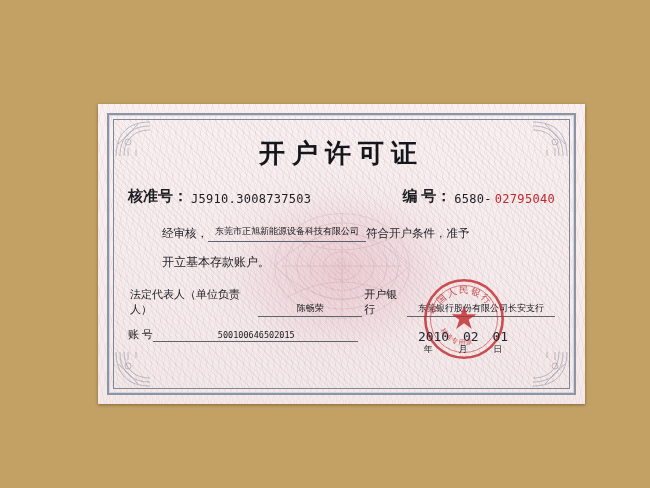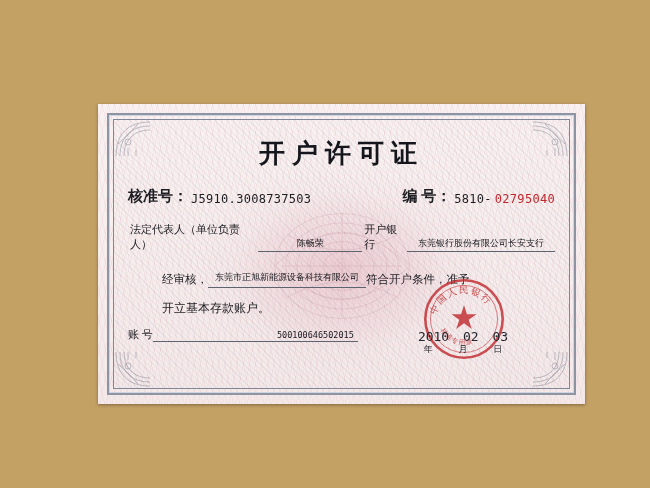--- a/index.html
+++ b/index.html
@@ -139,21 +139,21 @@
   #bank-fill { width: 140px; }
 
   #row-account {
     display: flex;
     align-items: flex-end;
     margin-top: 10px;
     font-size: 11px;
   }
   #acct-fill {
     width: 195px;
-    text-align: right;
+    text-align: center;
     padding-left: 6px;
     font-family: "DejaVu Sans Mono", monospace;
     font-size: 8.5px;
   }
 
   
   #seal {
     position: absolute;
     right: 48px;
     bottom: 18px;
@@ -268,39 +268,39 @@
 
     <div id="doc-title">开户许可证</div>
 
     <div id="row-numbers">
       <div class="num-block">
         <span class="num-label">核准号：</span>
         <span class="num-value">J5910.3008737503</span>
       </div>
       <div class="num-block">
         <span class="num-label">编 号：</span>
-        <span class="num-value">5810-</span>
+        <span class="num-value">6580-</span>
         <span class="num-value num-red">02795040</span>
       </div>
-    </div>
-
-    <div id="row-rep">
-      <span class="lbl">法定代表人（单位负责人）</span>
-      <span class="fill" id="rep-fill">陈畅荣</span>
-      <span class="lbl" id="bank-lbl">开户银行</span>
-      <span class="fill" id="bank-fill">东莞银行股份有限公司长安支行</span>
     </div>
 
     <div id="body-lines">
       <div class="body-line" id="line-company">
         <span class="lead">经审核，</span>
         <span class="fill">东莞市正旭新能源设备科技有限公司</span>
         <span>符合开户条件，准予</span>
       </div>
       <div id="line2">开立基本存款账户。</div>
+    </div>
+
+    <div id="row-rep">
+      <span class="lbl">法定代表人（单位负责人）</span>
+      <span class="fill" id="rep-fill">陈畅荣</span>
+      <span class="lbl" id="bank-lbl">开户银行</span>
+      <span class="fill" id="bank-fill">东莞银行股份有限公司长安支行</span>
     </div>
 
     <div id="row-account">
       <span class="lbl">账 号</span>
       <span class="fill" id="acct-fill">500100646502015</span>
     </div>
 
     <div id="seal">
       <svg viewBox="0 0 100 100" xmlns="http://www.w3.org/2000/svg">
         <g opacity="0.8">
@@ -315,21 +315,21 @@
             <textPath href="#sealBottom" startOffset="14%">核准专用章</textPath>
           </text>
           <polygon fill="#c0282c" points="50,34 53.5,44.5 64.5,44.5 55.5,51 59,61.5 50,55 41,61.5 44.5,51 35.5,44.5 46.5,44.5"></polygon>
         </g>
       </svg>
     </div>
 
     <div id="date-values">
       <span>2010</span>
       <span>02</span>
-      <span>03</span>
+      <span>01</span>
     </div>
     <div id="date-row">
       <span>年</span>
       <span>月</span>
       <span>日</span>
     </div>
 
   </div>
 </div>
 

